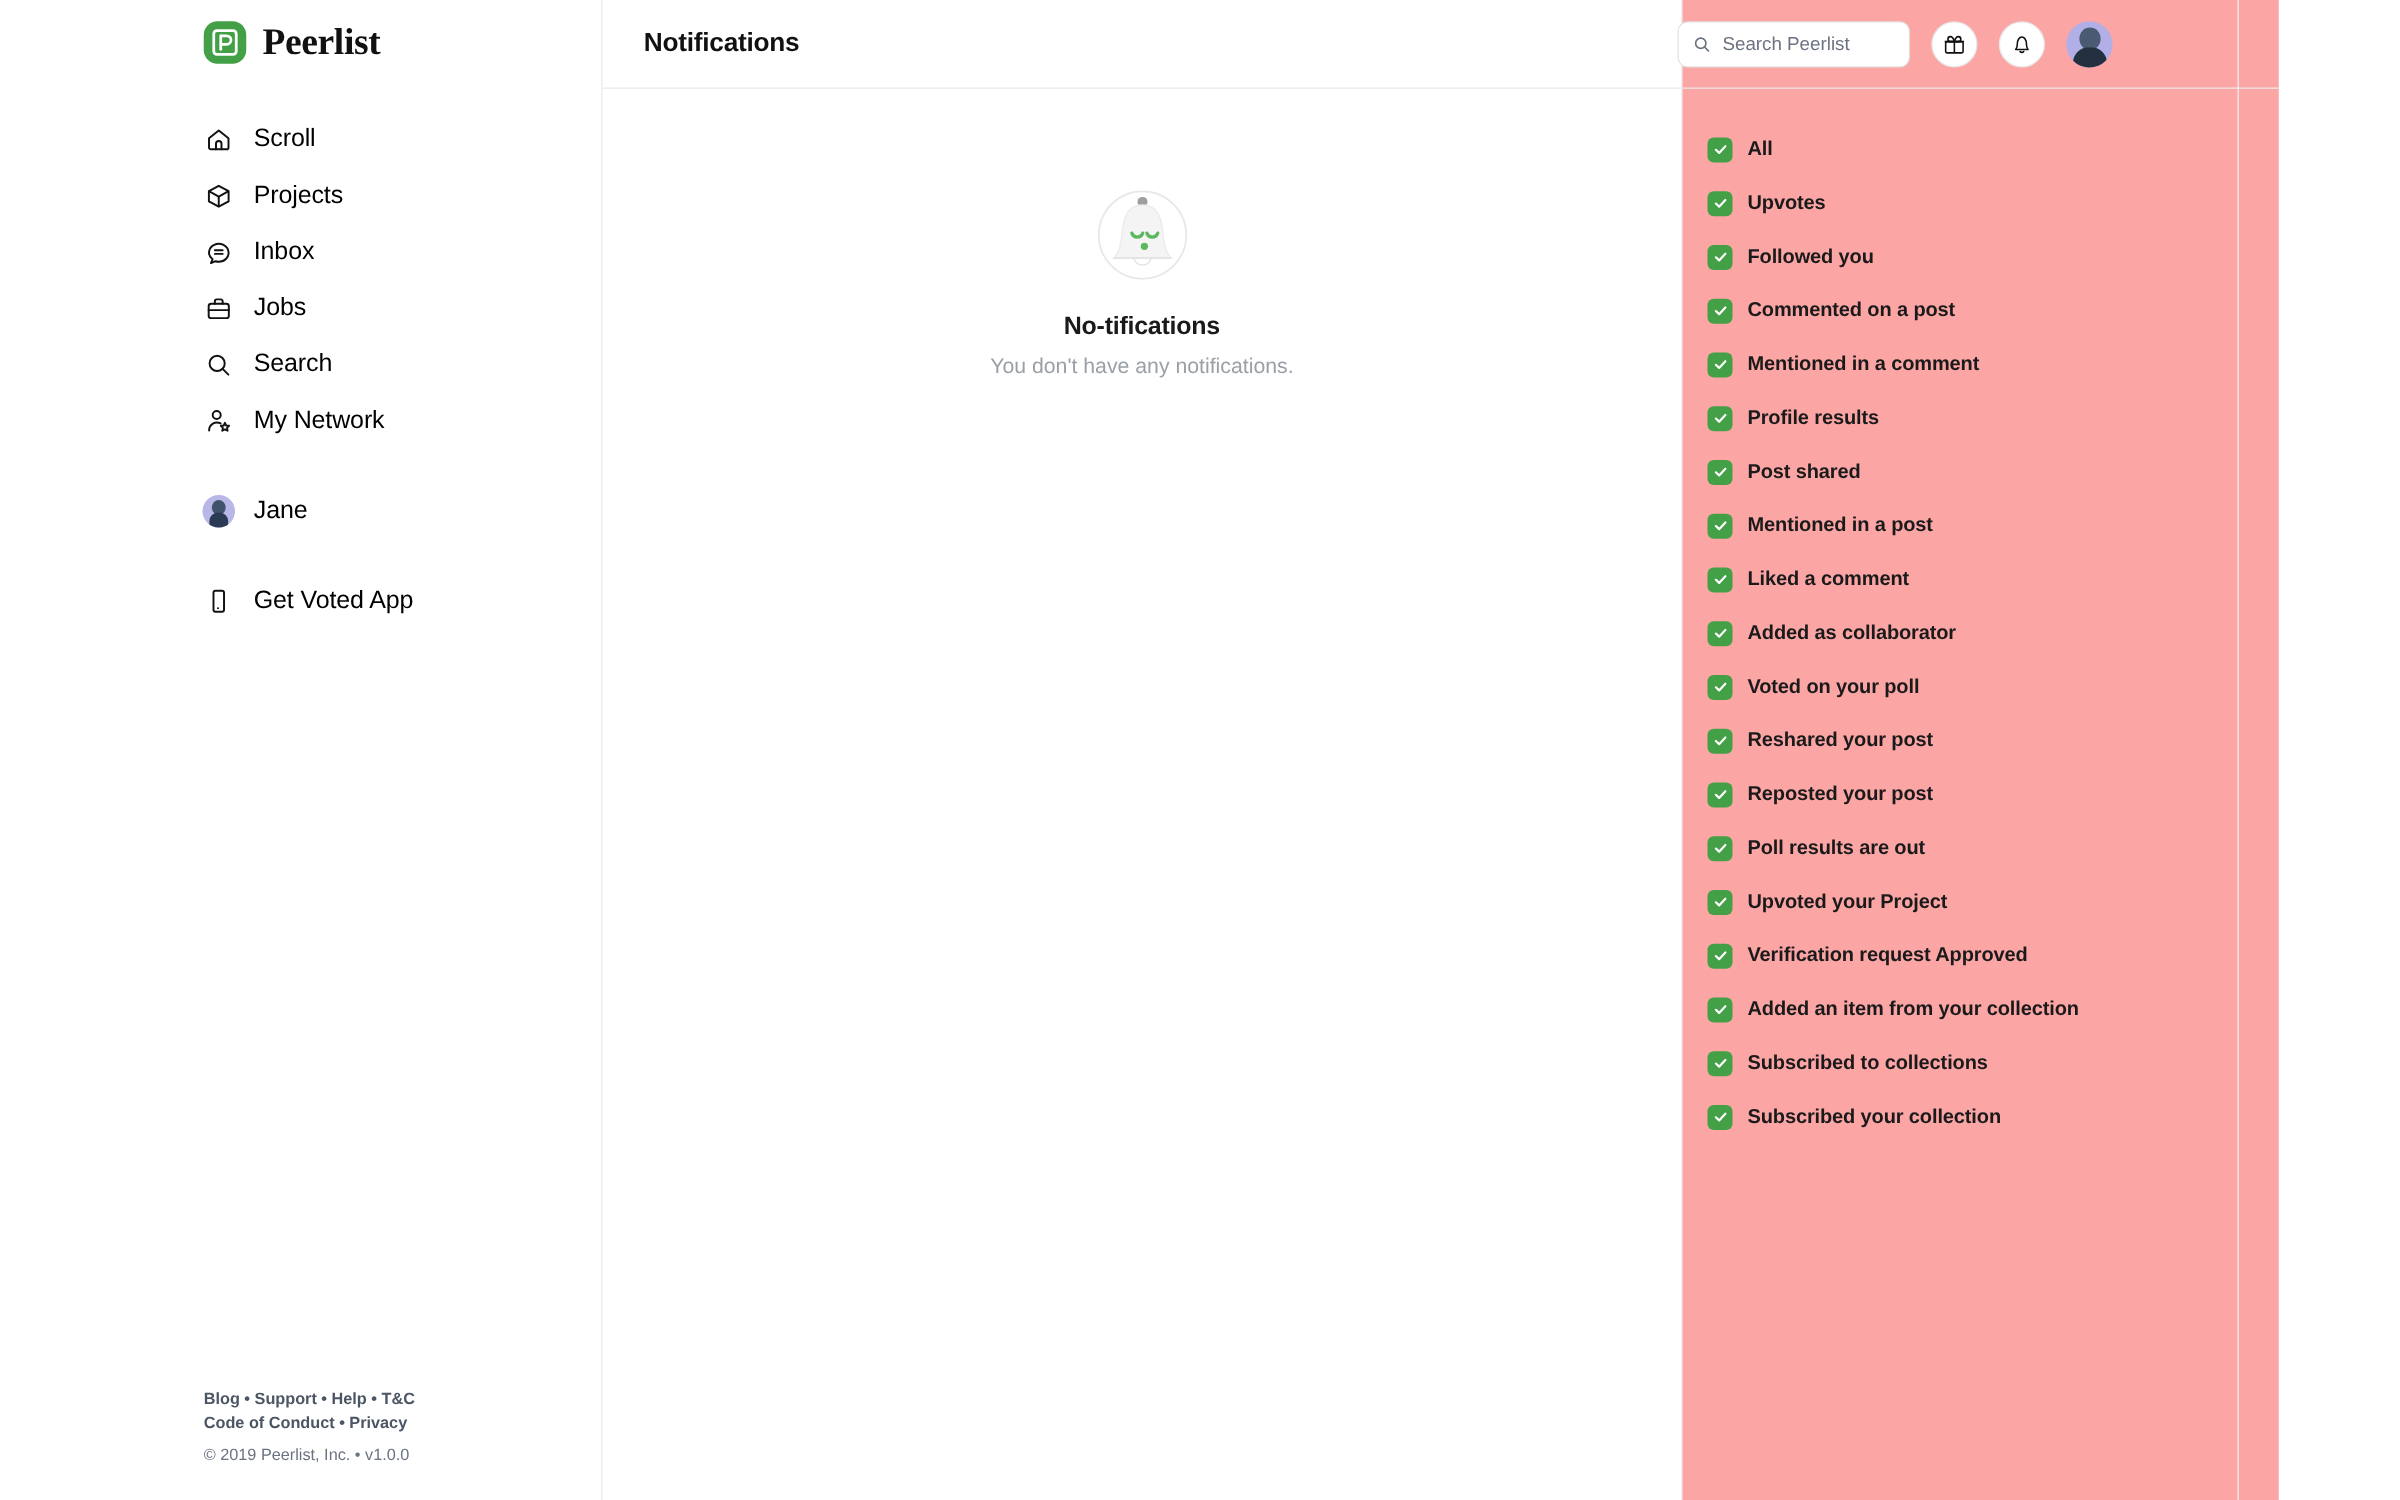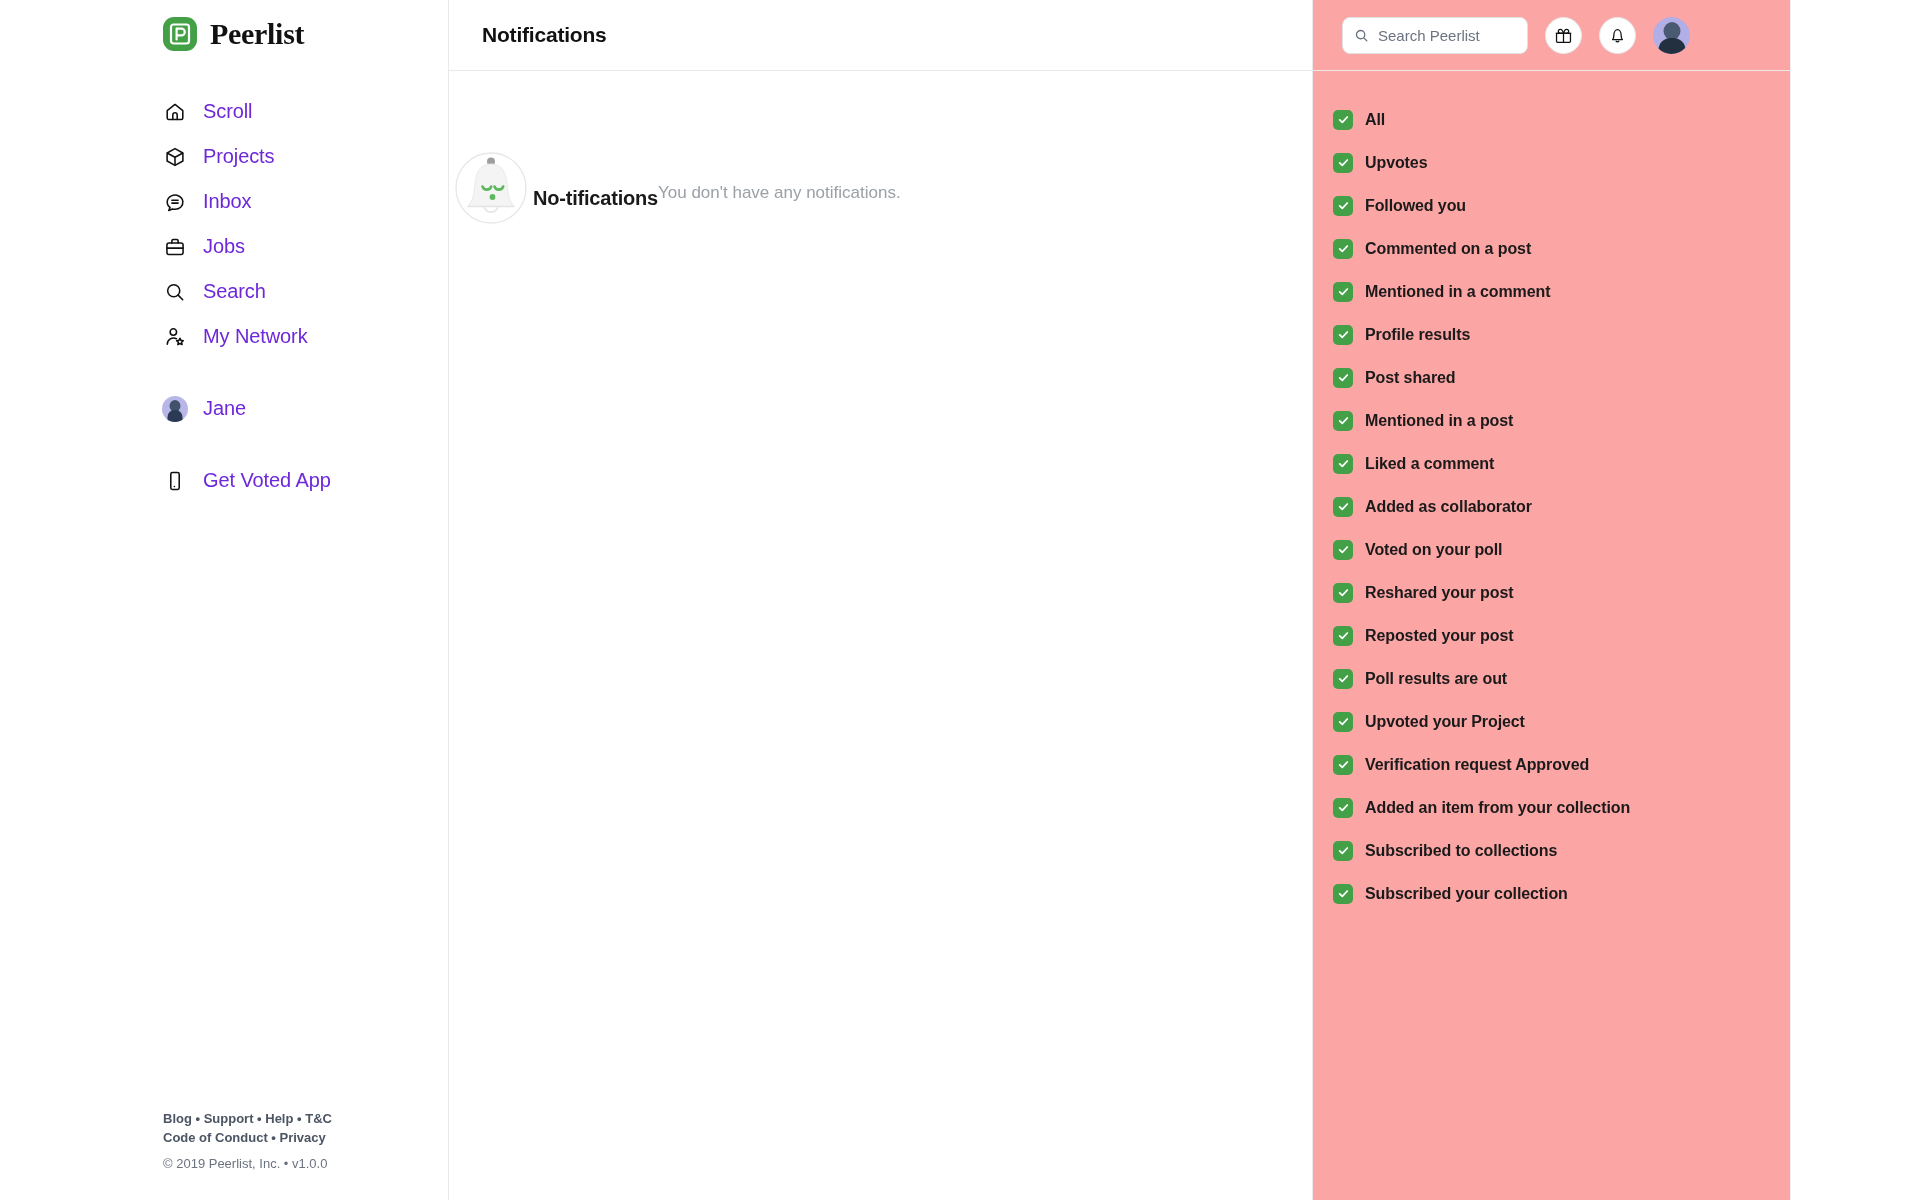--- a/index.html
+++ b/index.html
@@ -34,21 +34,21 @@
   }
 
   .nav { margin-top: 38px; }
   .nav-item {
     display: flex; align-items: center; gap: 16px;
     height: 45px; padding-left: 163px;
     cursor: pointer;
   }
   .nav-icon { width: 24px; height: 24px; flex: none; display: flex; align-items: center; justify-content: center; }
   .nav-icon svg { display: block; }
-  .nav-label { font-size: 20px; color: #6d28d9; letter-spacing: -0.1px; }
+  .nav-label { font-size: 20px; color: #000000; letter-spacing: -0.1px; }
 
   .nav-gap { height: 27px; }
 
   .avatar-sm {
     width: 26px; height: 26px; border-radius: 50%;
     flex: none; overflow: hidden; position: relative;
     background: #b9b6e8;
   }
   .avatar-sm .face {
     position: absolute; left: 50%; top: 55%;
@@ -71,30 +71,31 @@
   .footer-links { font-size: 13px; font-weight: 700; color: #4b5563; }
   .footer-copy { font-size: 13px; color: #6b7280; margin-top: 7px; }
 
   
   .center {
     width: 865px; flex: none;
     border-left: 1px solid #e9e9e9;
     border-right: 1px solid #e9e9e9;
     position: relative;
     background: #fff;
+    margin-left: 33px;
   }
   .center-header {
     height: 71px; border-bottom: 1px solid #e9e9e9;
     display: flex; align-items: center;
     padding-left: 33px;
   }
   .page-title { font-size: 21px; color: #111; letter-spacing: -0.2px; }
 
   .empty-state {
-    display: flex; flex-direction: row; align-items: center;
+    display: flex; flex-direction: column; align-items: center;
     margin-top: 75px;
   }
   .empty-illus { width: 84px; height: 84px; }
   .empty-title {
     margin-top: 20px;
     font-size: 20px; font-weight: 700; color: #1a1a1a; letter-spacing: -0.2px;
   }
   .empty-sub {
     margin-top: 10px;
     font-size: 17px; color: #9aa0a6;

